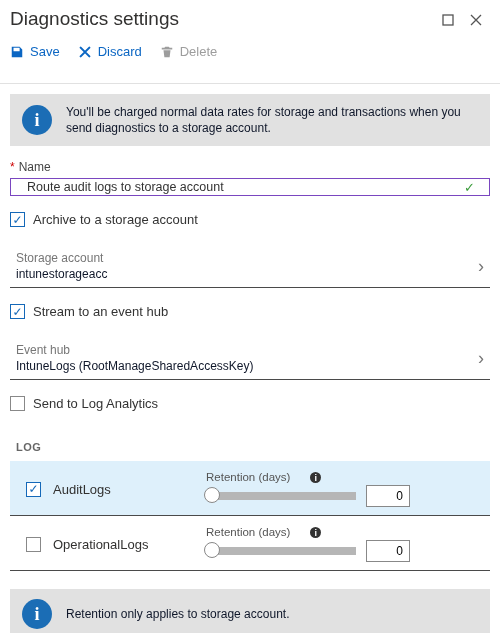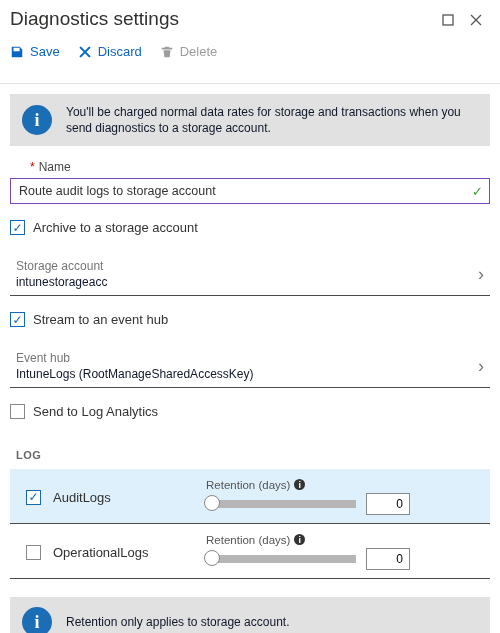--- a/index.html
+++ b/index.html
@@ -51,28 +51,28 @@
     padding: 10px 12px;
     gap: 14px;
   }
   .info-circle {
     width: 30px; height: 30px; border-radius: 50%;
     background: #1b6db5; color: #fff; flex: 0 0 auto;
     display: flex; align-items: center; justify-content: center;
     font-weight: bold; font-size: 18px; font-family: Georgia, serif;
   }
   .info-text { font-size: 12px; color: #0f172a; line-height: 1.35; }
-  .field-label { font-size: 12px; color: #444; margin-top: 14px; margin-bottom: 4px; margin-left: 20px; }
+  .field-label { font-size: 12px; color: #444; margin-top: 14px; margin-bottom: 4px; }
   .req-star { color: #cc0000; margin-right: 4px; }
   .name-input-wrap {
     position: relative;
     border: 1px solid #7a46c0;
     display: flex; align-items: center;
-    height: 26px;
-    padding: 0 6px;
+    height: 18px;
+    padding: 0 14px;
   }
   .name-input {
     border: none; outline: none; flex: 1;
     font-size: 12.5px; color: #333;
     font-family: inherit; background: transparent;
   }
   .name-check { color: #3a9b3a; font-size: 13px; }
   .opt-row {
     display: flex; align-items: center; gap: 8px;
     margin-top: 16px; font-size: 13px; color: #333;
@@ -100,21 +100,21 @@
     margin: 30px 0 8px 6px; font-weight: 600;
   }
   .log-row {
     display: flex; align-items: center;
     border-bottom: 1.5px solid #4a4a4a;
     padding: 10px 6px 8px 16px;
   }
   .log-row.sel { background: #def0fb; }
   .log-name { flex: 0 0 180px; display: flex; align-items: center; gap: 12px; font-size: 13px; }
   .ret-col { flex: 1; }
-  .ret-label { font-size: 11.5px; color: #555; margin-bottom: 2px; display: flex; align-items: flex-start; gap: 4px; }
+  .ret-label { font-size: 11.5px; color: #555; margin-bottom: 2px; display: flex; align-items: flex-end; gap: 20px; }
   .ret-info {
     width: 11px; height: 11px; border-radius: 50%; background: #333; color: #fff;
     font-size: 9px; display: inline-flex; align-items: center; justify-content: center;
     font-weight: bold;
   }
   .slider {
     width: 150px; height: 8px; background: #b6b6b6; position: relative;
   }
   .slider-thumb {
     width: 16px; height: 16px; border-radius: 50%;

